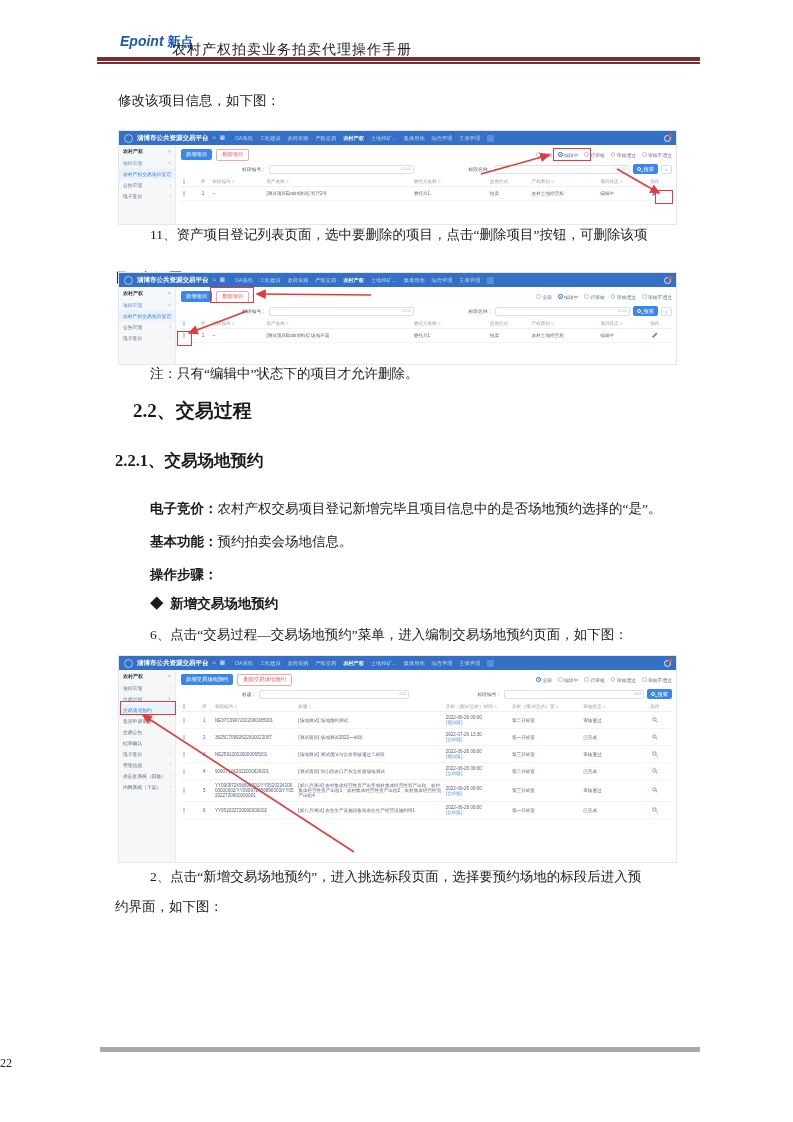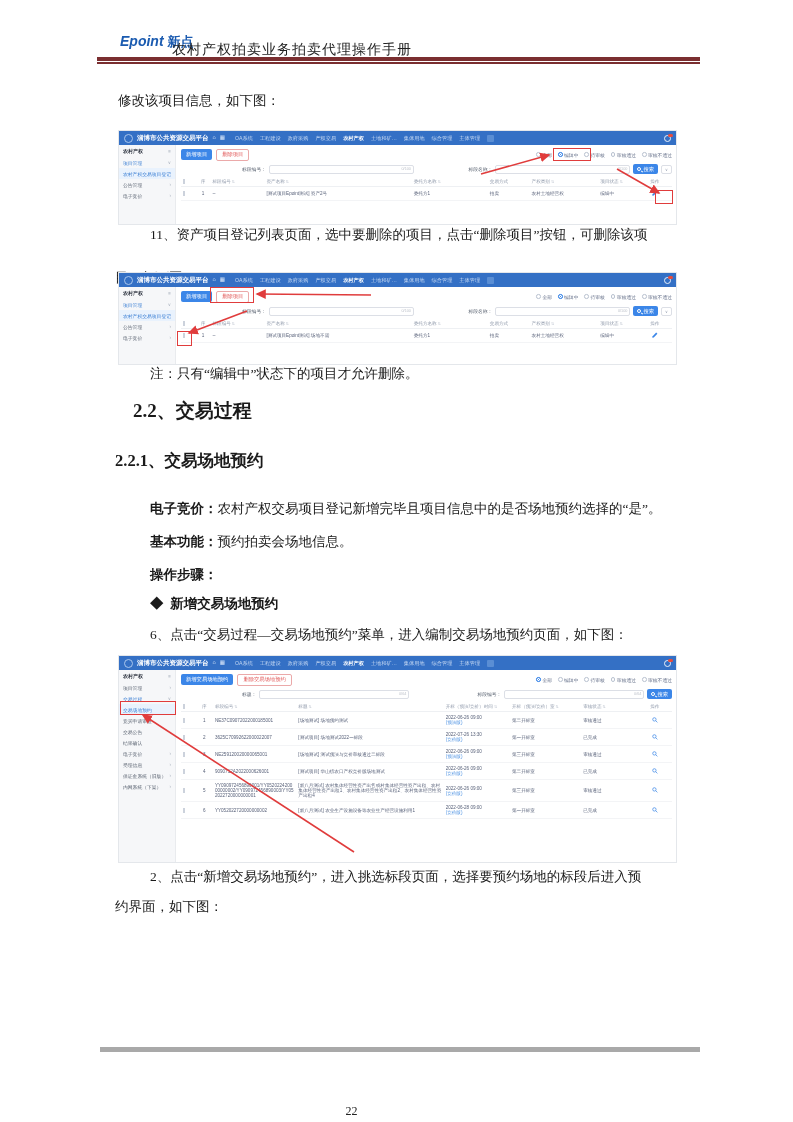--- a/index.html
+++ b/index.html
@@ -568,13 +568,13 @@
         </marker>
     </defs>
     <line x1="235" y1="196" x2="24" y2="59" stroke="#e03c3c" stroke-width="1.6" marker-end="url(#h5)"></line>
   </svg>
 </div>
 
 <p class="abs body-p" style="left:150px;top:868px;margin:0;">2、点击“新增交易场地预约”，进入挑选标段页面，选择要预约场地的标段后进入预</p>
 <p class="abs body-p" style="left:115px;top:898px;margin:0;">约界面，如下图：</p>
 
 <div class="abs footer-bar" style="left:100px;top:1047px;width:600px;"></div>
-<div class="abs page-num" style="left:0;top:1104px;width:703px;text-align:center;">22</div>
+<div class="abs page-num" style="left:0;top:1056px;width:703px;text-align:left;">22</div>
 
 </body></html>

